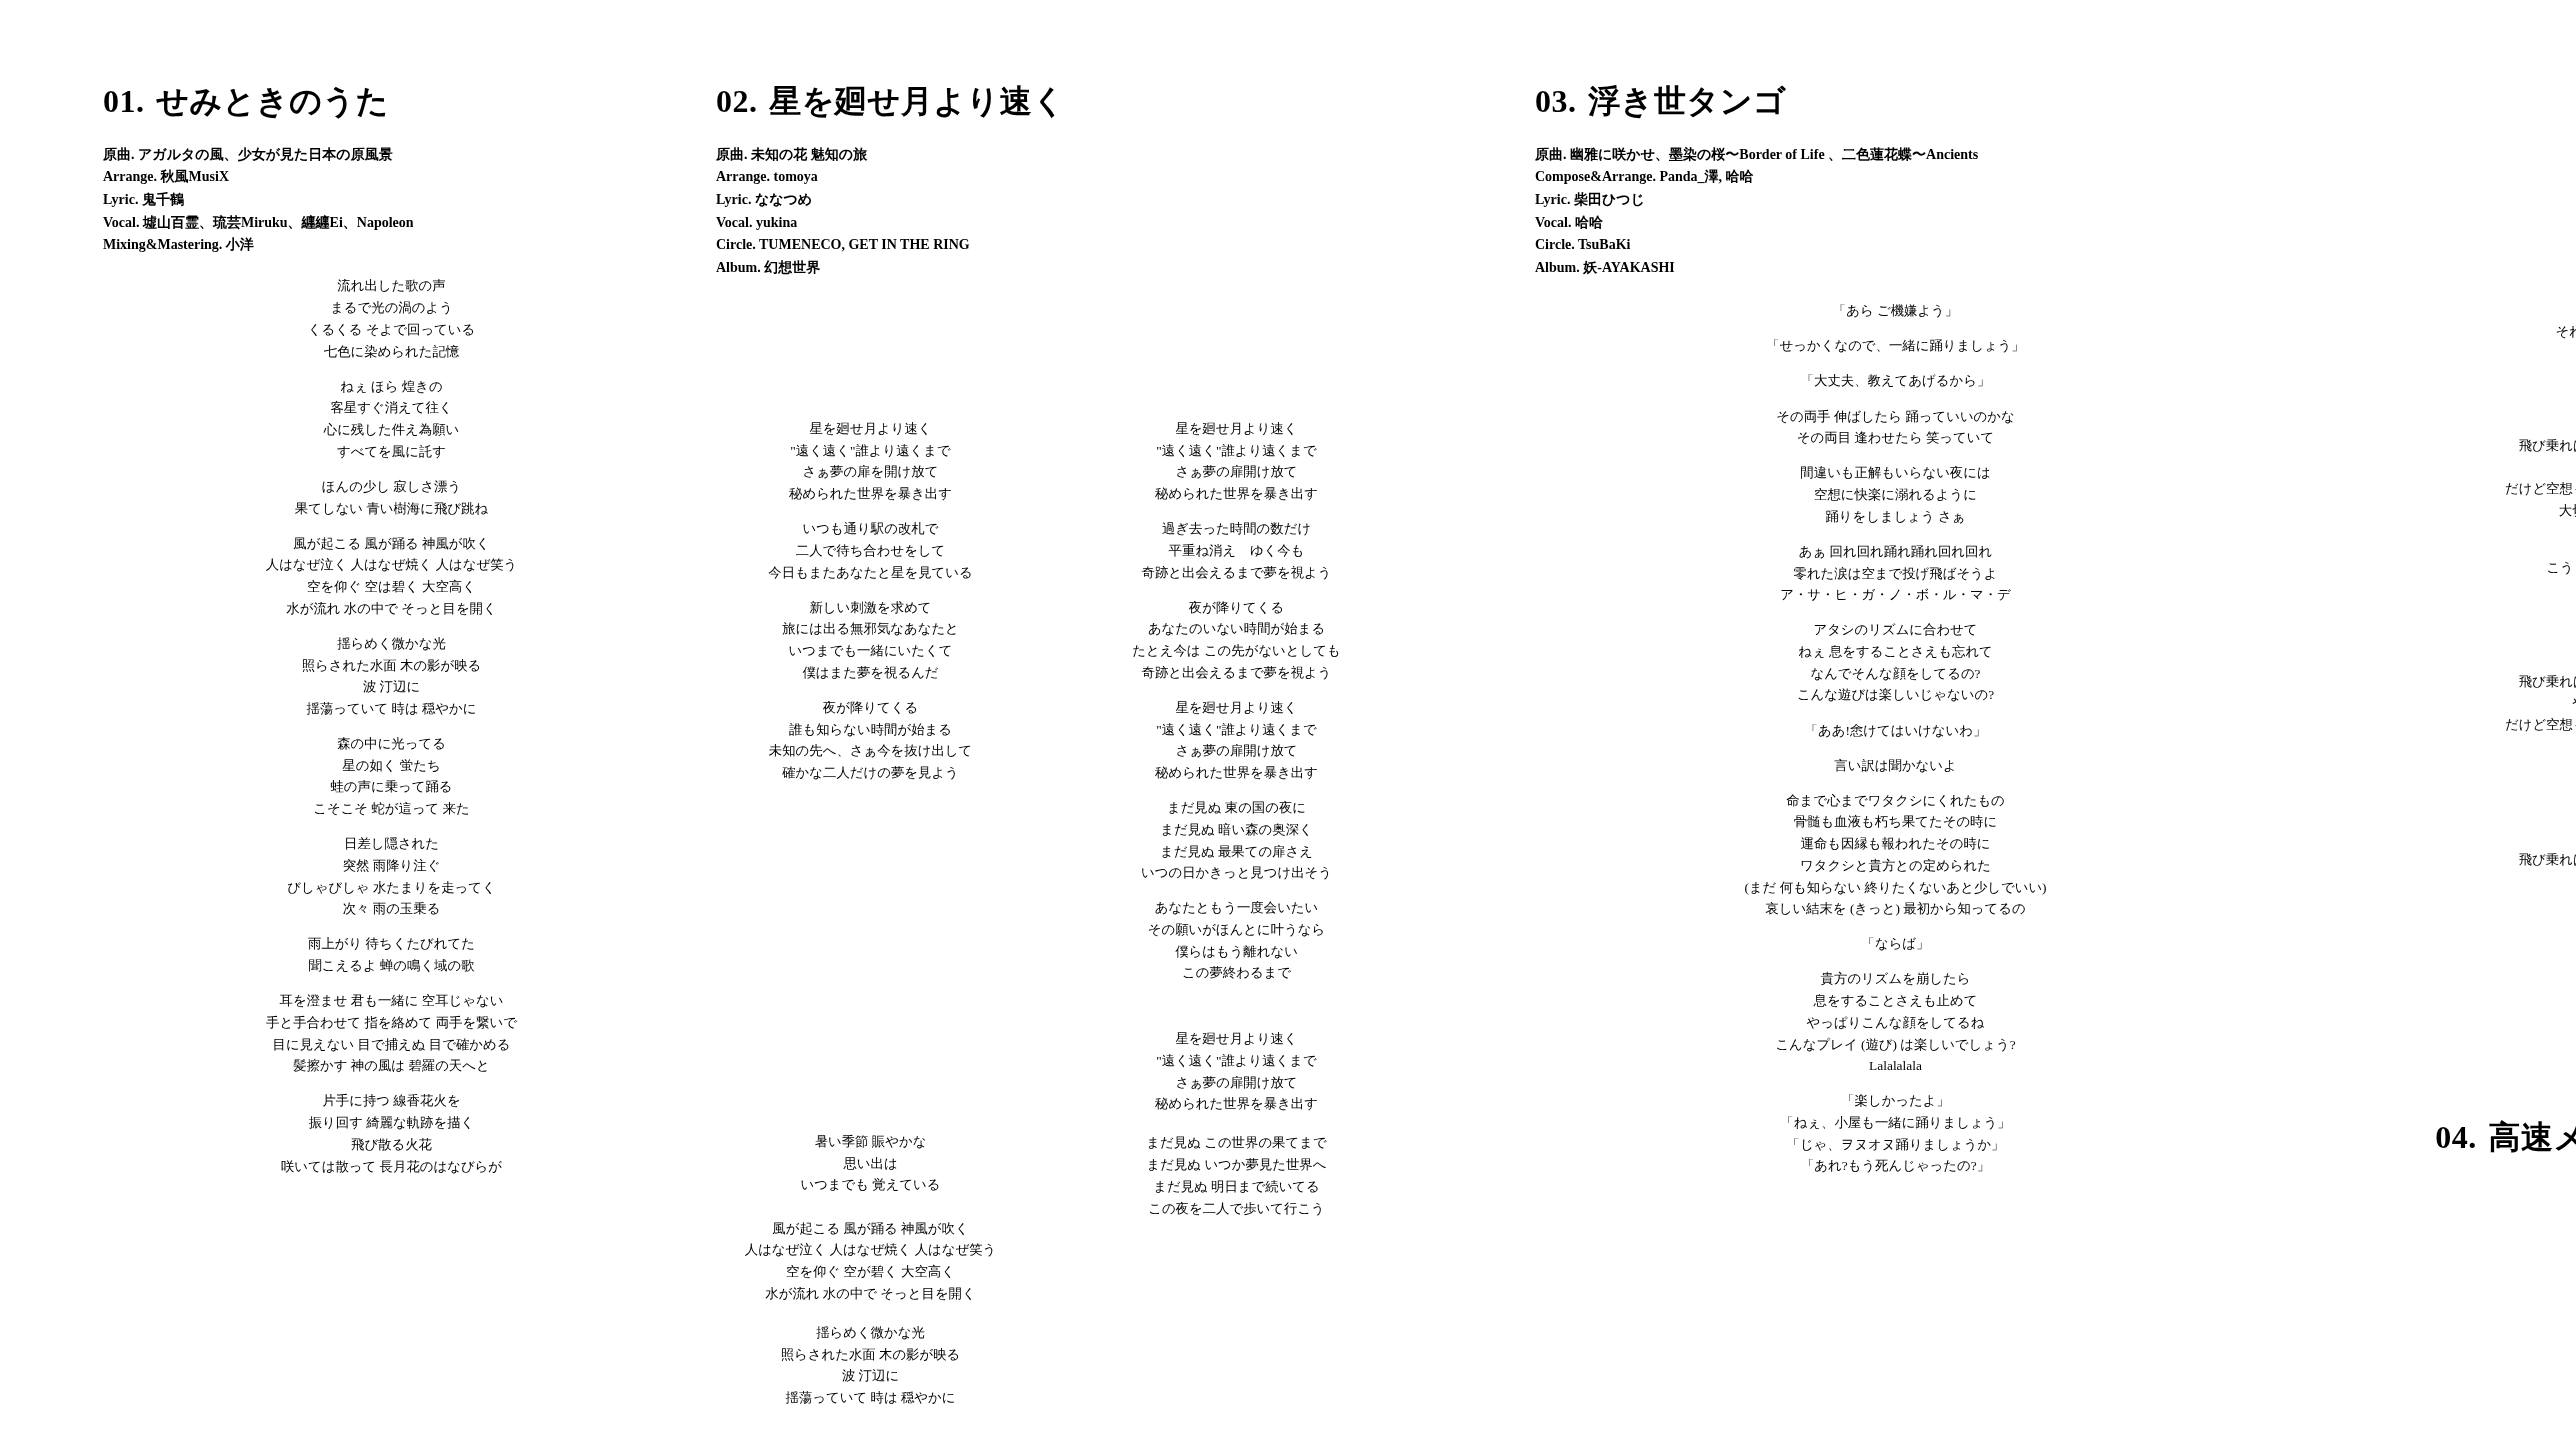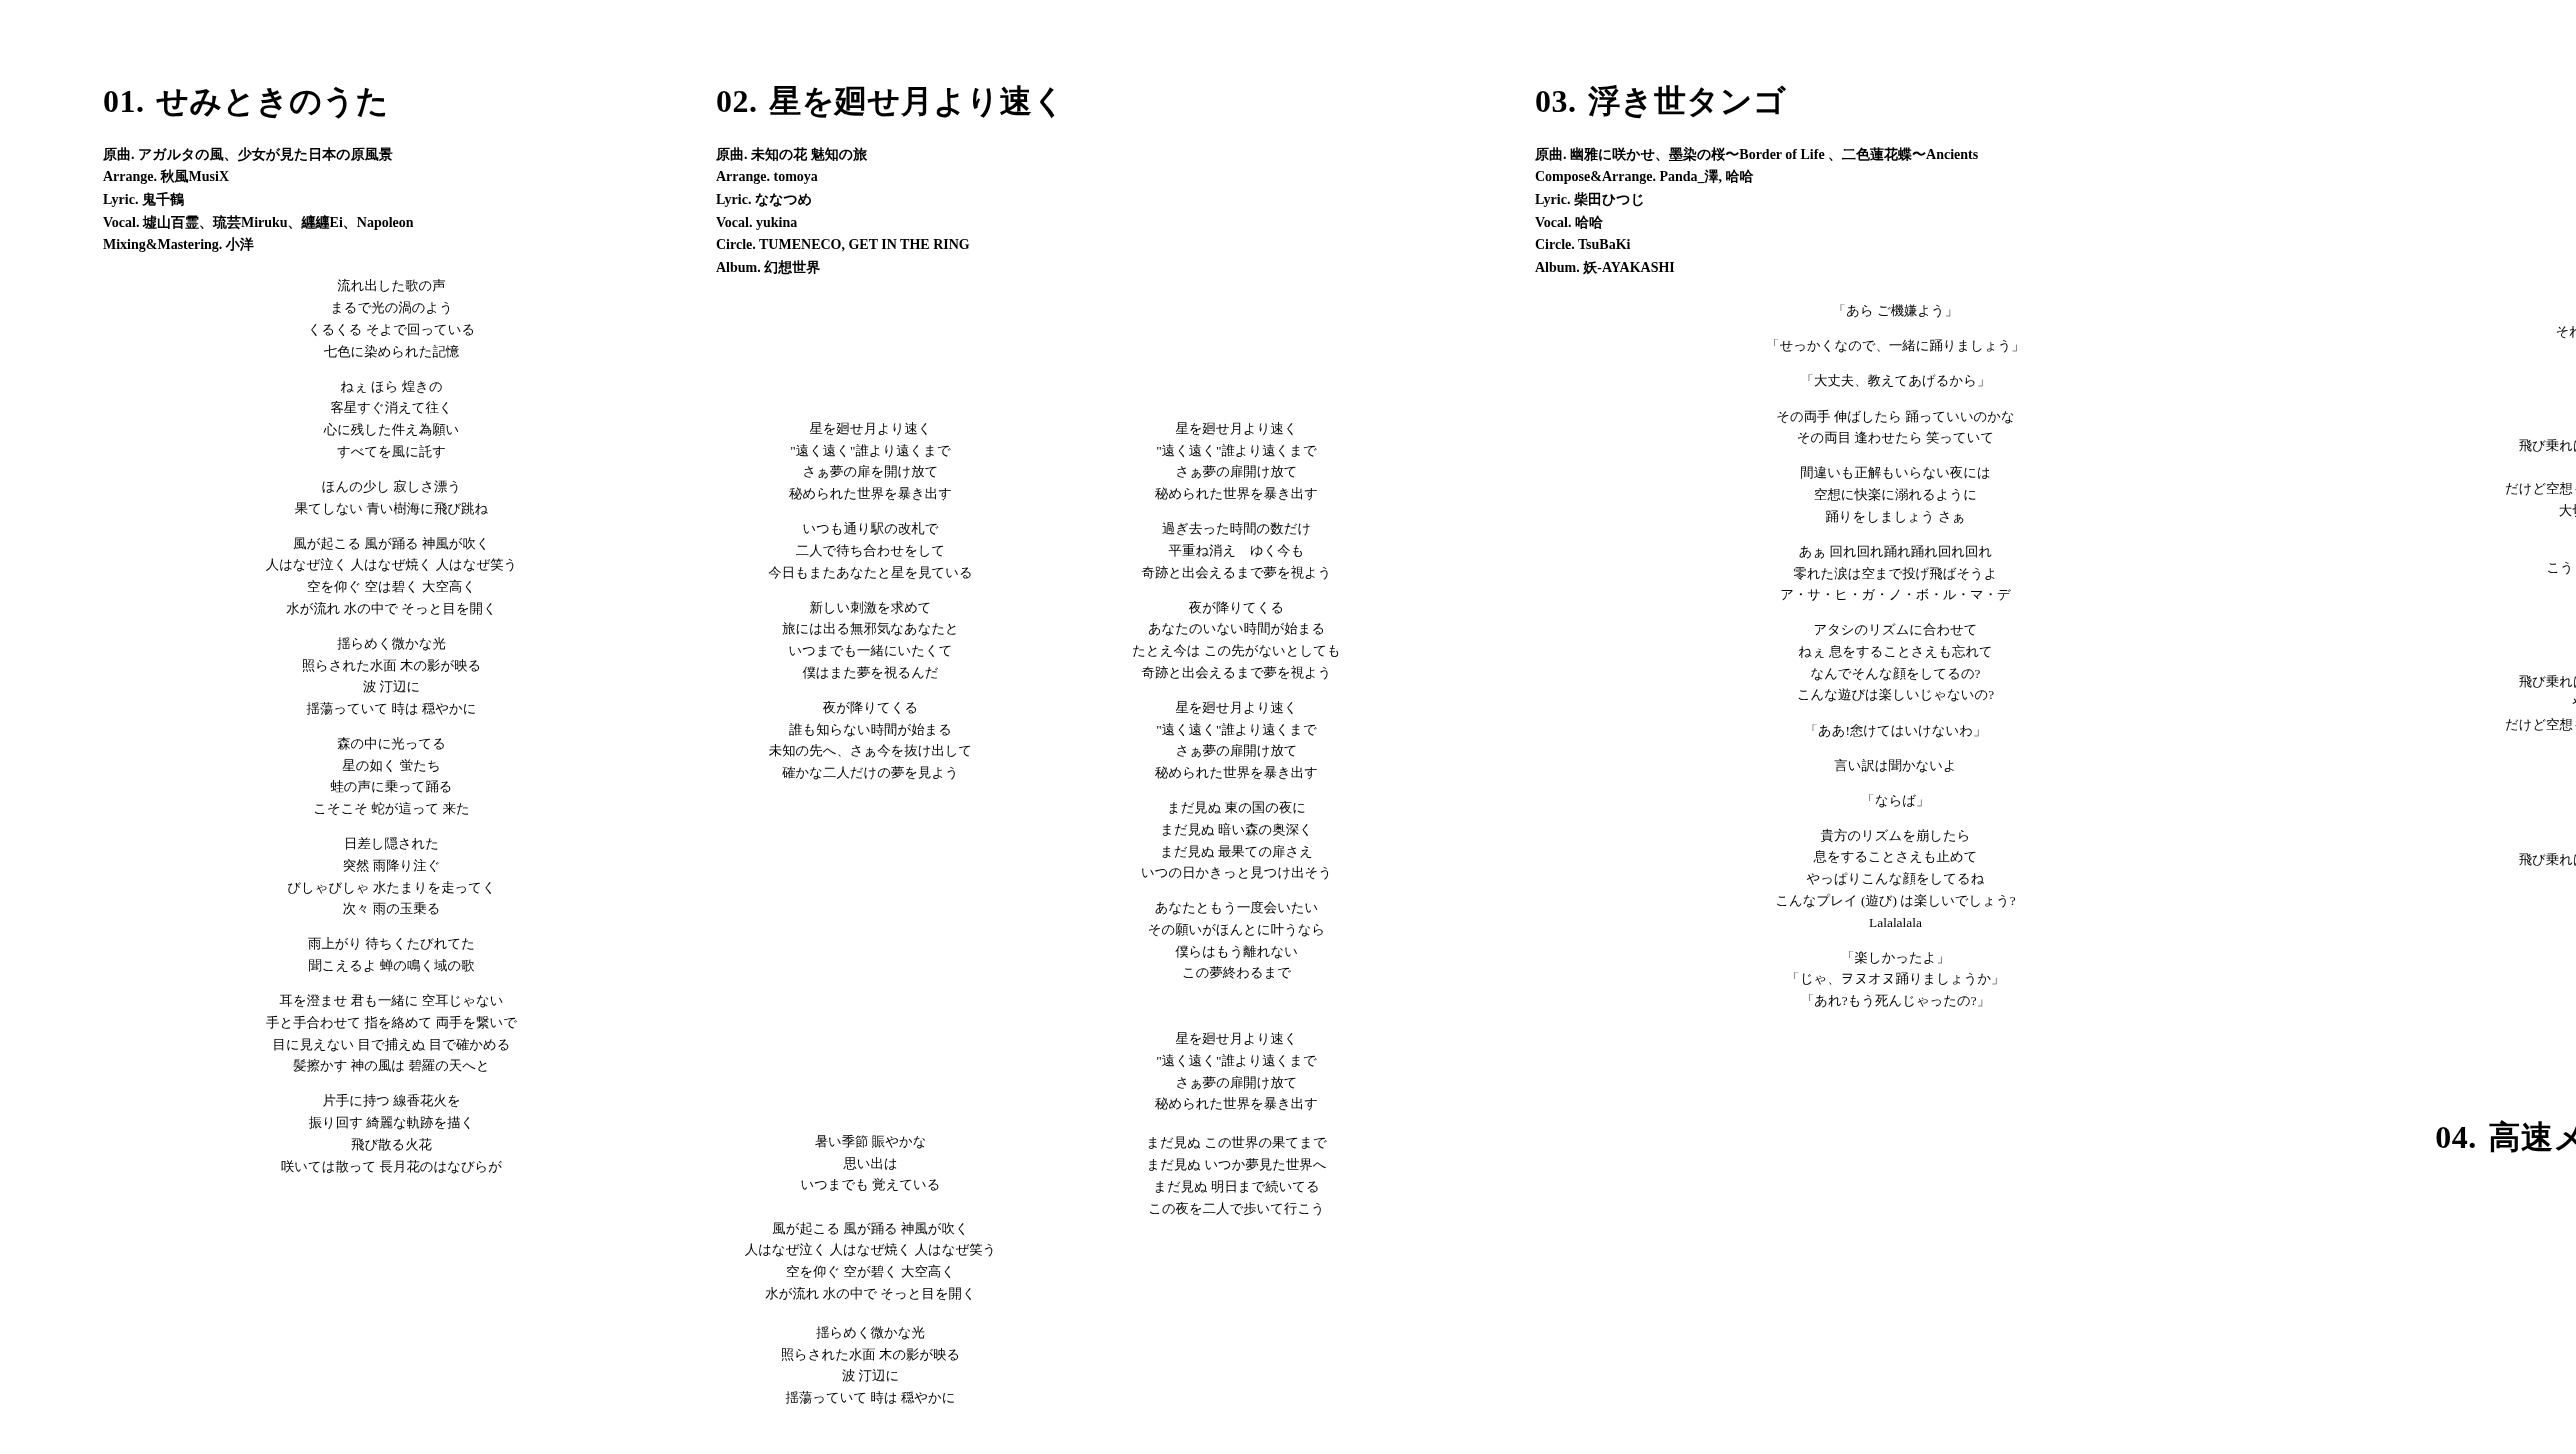--- a/index.html
+++ b/index.html
@@ -291,31 +291,40 @@
         <div>なんでそんな顔をしてるの?</div>
         <div>こんな遊びは楽しいじゃないの?</div>
       </div>
       <div class="stanza">
         <div>「ああ!悆けてはいけないわ」</div>
       </div>
       <div class="stanza">
         <div>言い訳は聞かないよ</div>
       </div>
       <div class="stanza">
+        <div>命まで心までワタクシにくれたもの</div>
+        <div>骨髄も血液も朽ち果てたその時に</div>
+        <div>運命も因縁も報われたその時に</div>
+        <div>ワタクシと貴方との定められた</div>
+        <div>(まだ 何も知らない 終りたくないあと少しでいい)</div>
+        <div>哀しい結末を (きっと) 最初から知ってるの</div>
+      </div>
+      <div class="stanza">
         <div>「ならば」</div>
       </div>
       <div class="stanza">
         <div>貴方のリズムを崩したら</div>
         <div>息をすることさえも止めて</div>
         <div>やっぱりこんな顔をしてるね</div>
         <div>こんなプレイ (遊び) は楽しいでしょう?</div>
         <div>Lalalalala</div>
       </div>
       <div class="stanza">
         <div>「楽しかったよ」</div>
+        <div>「ねぇ、小屋も一緒に踊りましょう」</div>
         <div>「じゃ、ヲヌオヌ踊りましょうか」</div>
         <div>「あれ?もう死んじゃったの?」</div>
       </div>
     </div>
   </div>
 
   <div class="col lyrics right-align" style="left:2138px; top:234px; width:680px;">
     <div class="stanza">
       <div>遠く暗闇の中からそっと輝いた涙は</div>
       <div>君の目から落ちてく</div>

